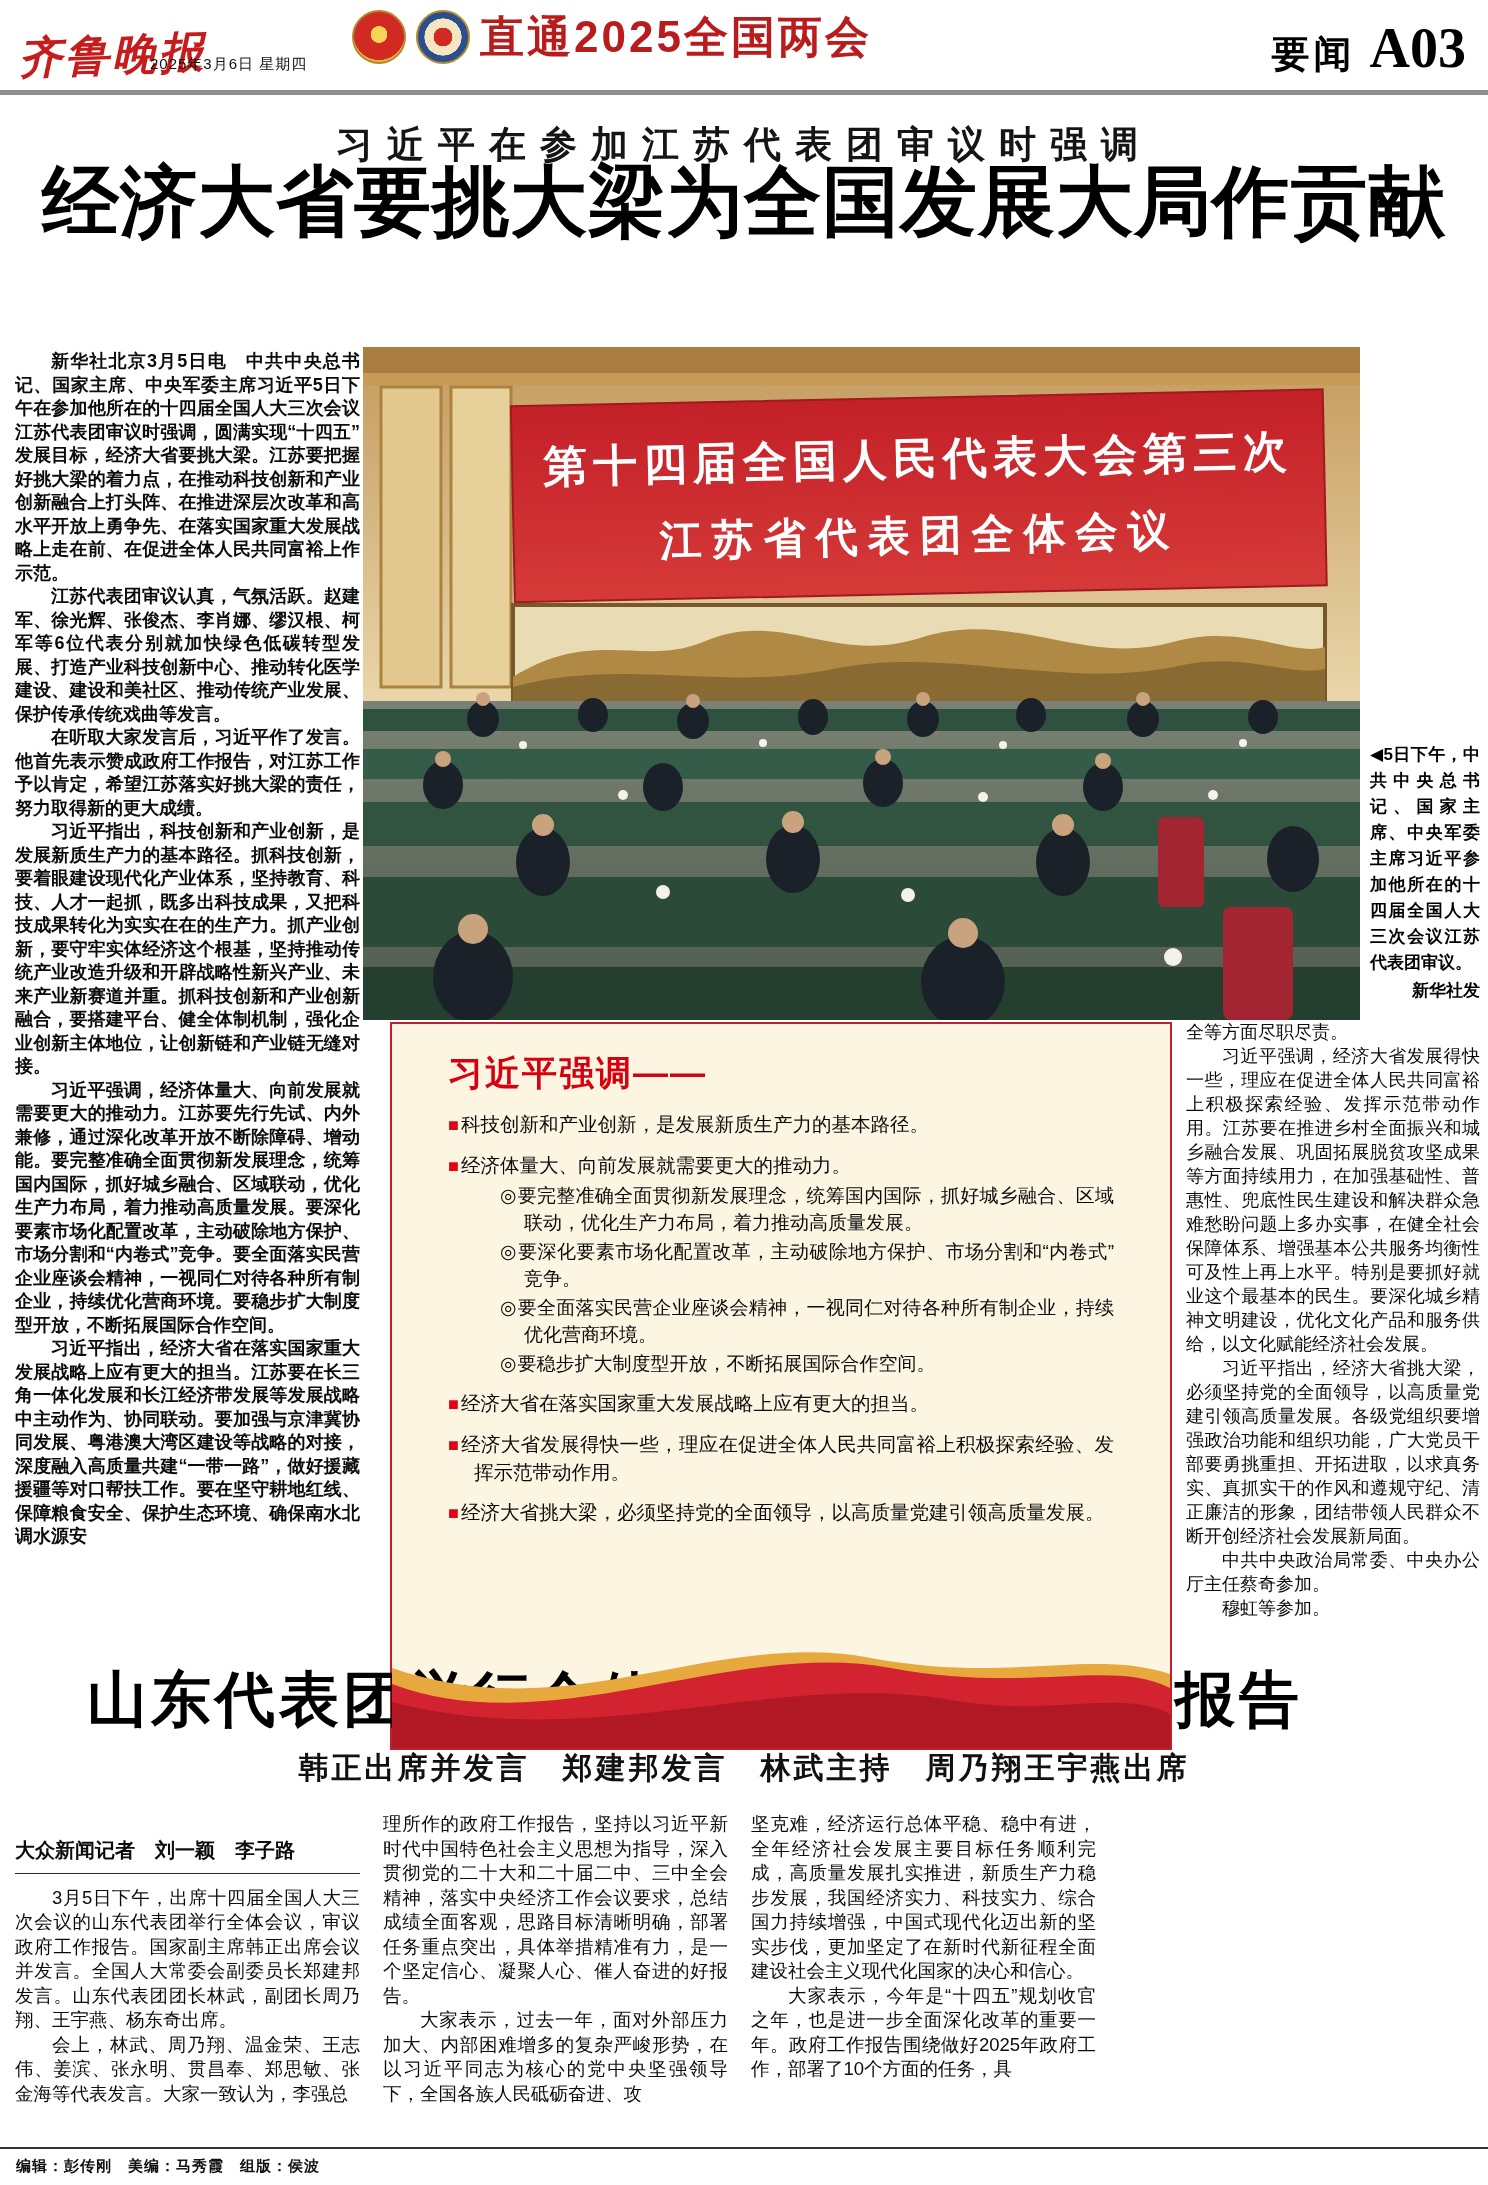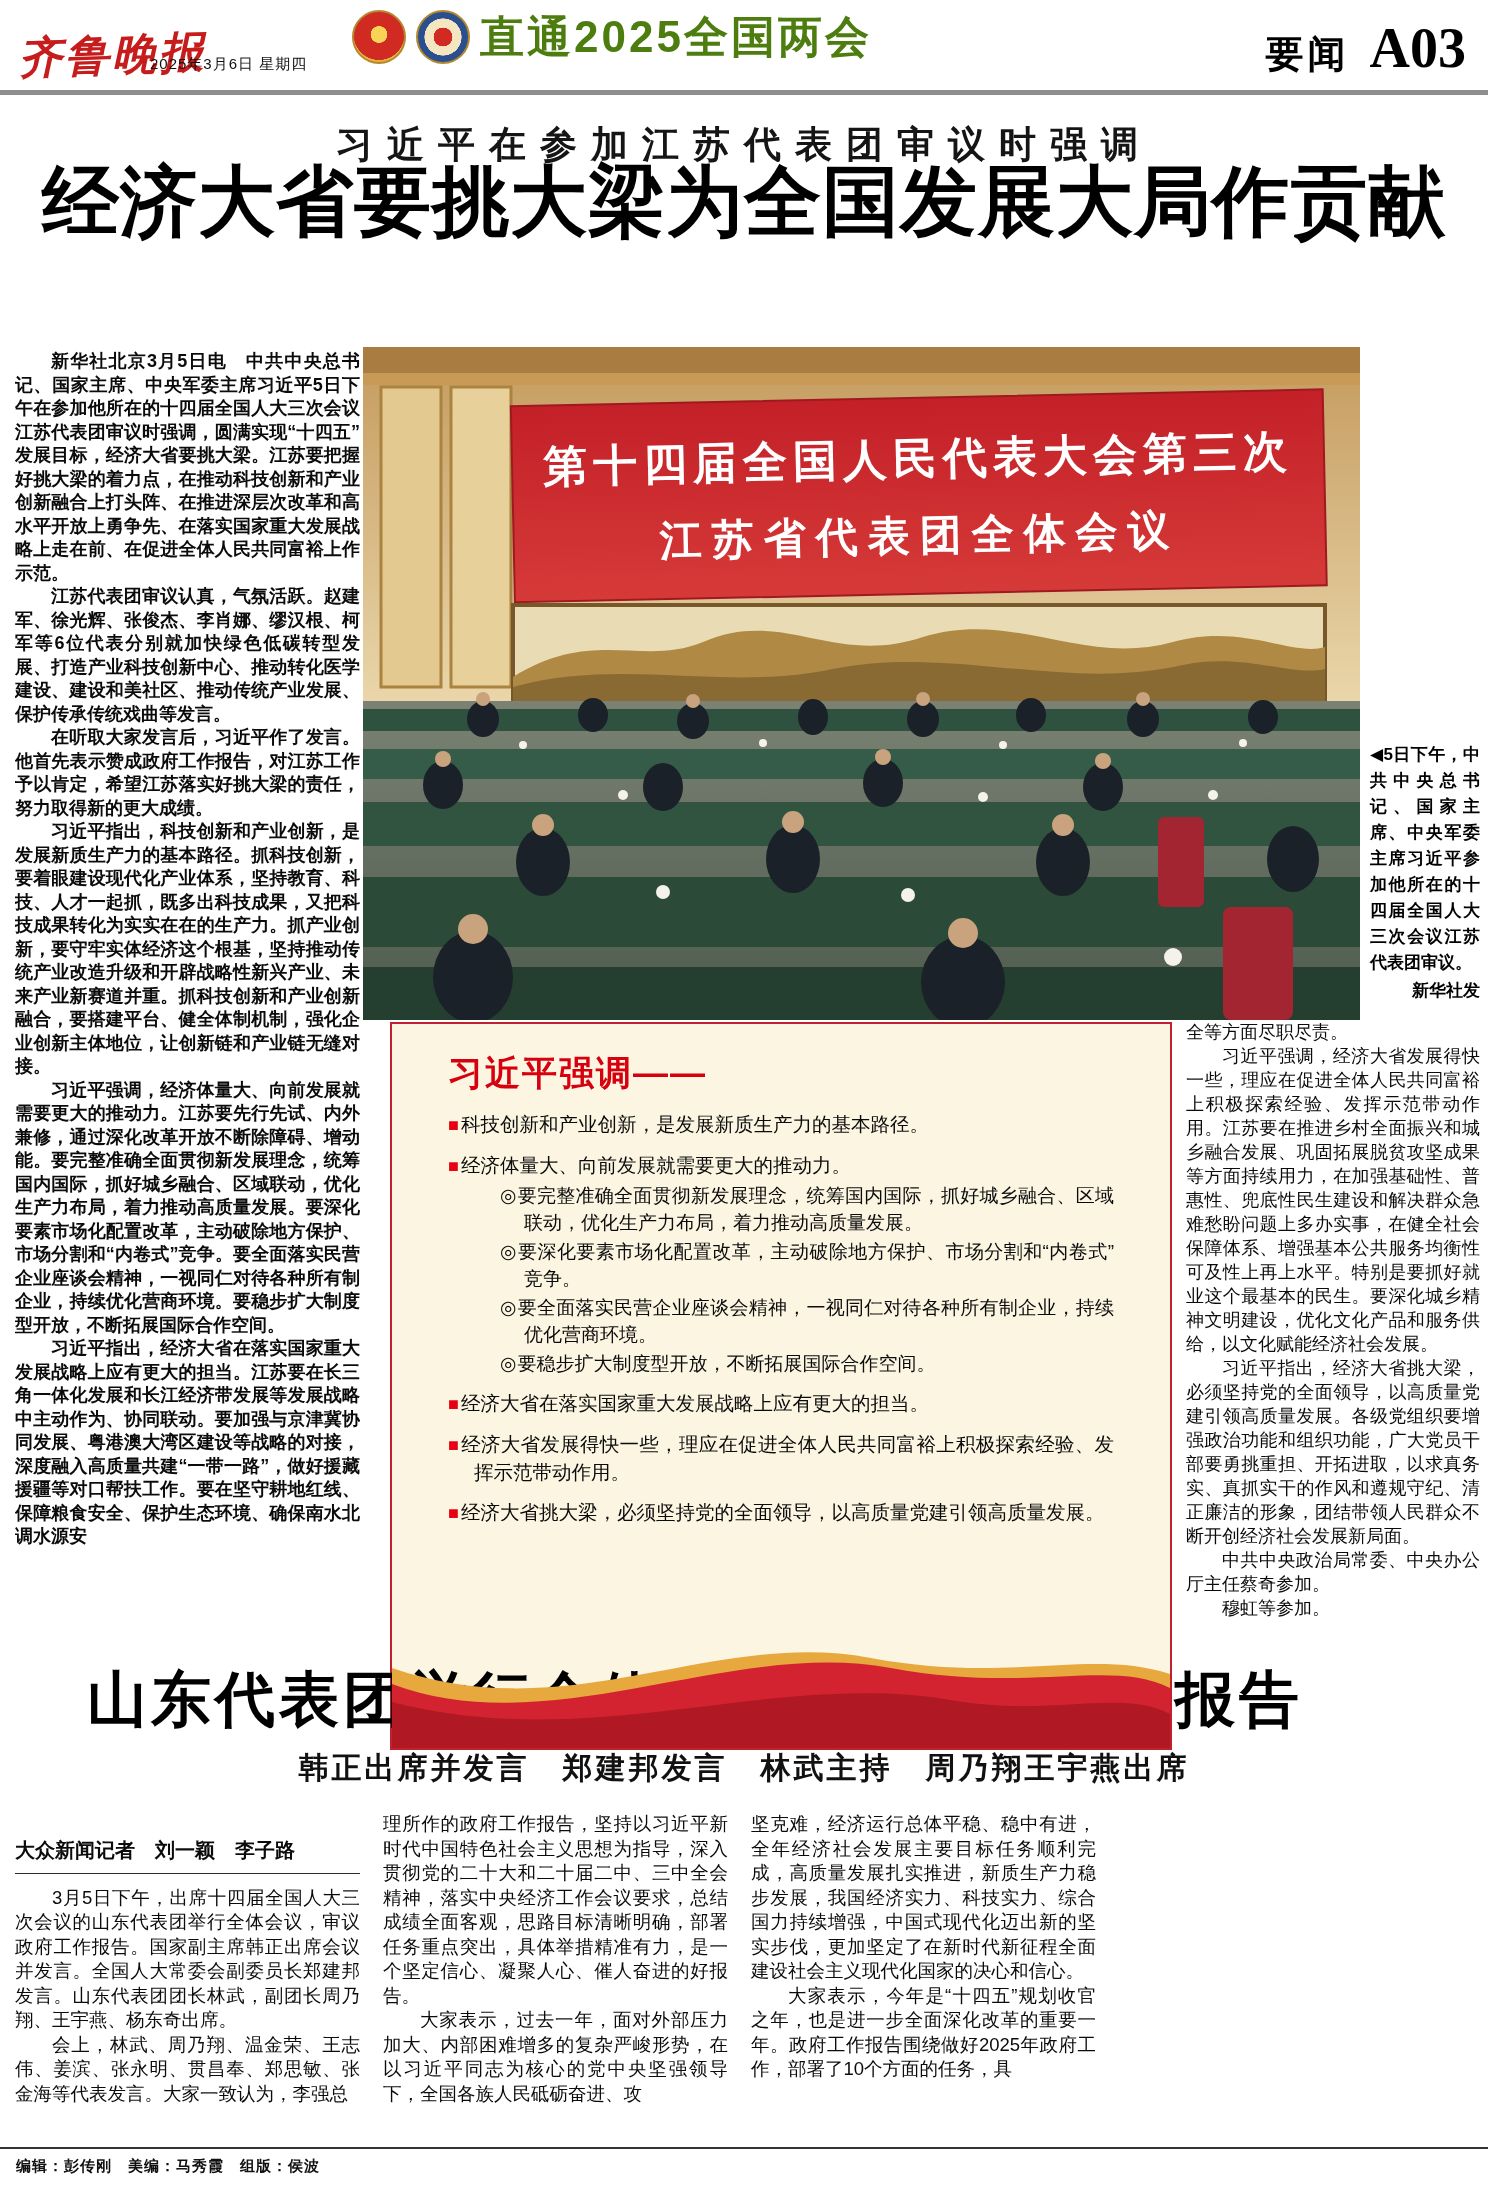--- a/index.html
+++ b/index.html
@@ -20,25 +20,25 @@
   .emblem.national{
     background:radial-gradient(circle at 50% 45%, #f7d358 0 22%, #d02a22 23% 68%, #e8b33c 69% 100%);
     border:2px solid #b4882f;display:flex;align-items:center;justify-content:center;
     color:#f7d358;font-size:16px;line-height:1;
   }
   .emblem.cppcc{
     background:radial-gradient(circle at 50% 50%, #d02a22 0 26%, #f3e6c0 27% 52%, #2a4f8f 53% 74%, #e8b33c 75% 100%);
     border:2px solid #b4882f;
   }
   .banner-title{
-    font-size:44px;font-weight:900;color:#4d7c0f;letter-spacing:3px;line-height:50px;
+    font-size:44px;font-weight:900;color:#b91c1c;letter-spacing:3px;line-height:50px;
   }
   .section-page{position:absolute;right:22px;top:16px;font-family:"Liberation Serif",serif;font-weight:900;color:#000;}
   .section-page .sec{font-size:38px;vertical-align:baseline;letter-spacing:4px;}
-  .section-page .pageno{font-size:56px;margin-left:20px;}
+  .section-page .pageno{font-size:56px;margin-left:14px;}
   .header-rule{position:absolute;left:0;top:90px;width:1488px;height:5px;background:#8e8e8e;}
   
   .kicker{
     position:absolute;left:0;top:120px;width:1488px;text-align:center;
     font-size:37px;font-weight:600;letter-spacing:14px;color:#151515;
   }
   .headline{
     position:absolute;left:0;top:162px;width:1488px;text-align:center;
     font-family:"Liberation Serif",serif;font-size:77px;font-weight:900;
     letter-spacing:1px;color:#000;line-height:1.05;

